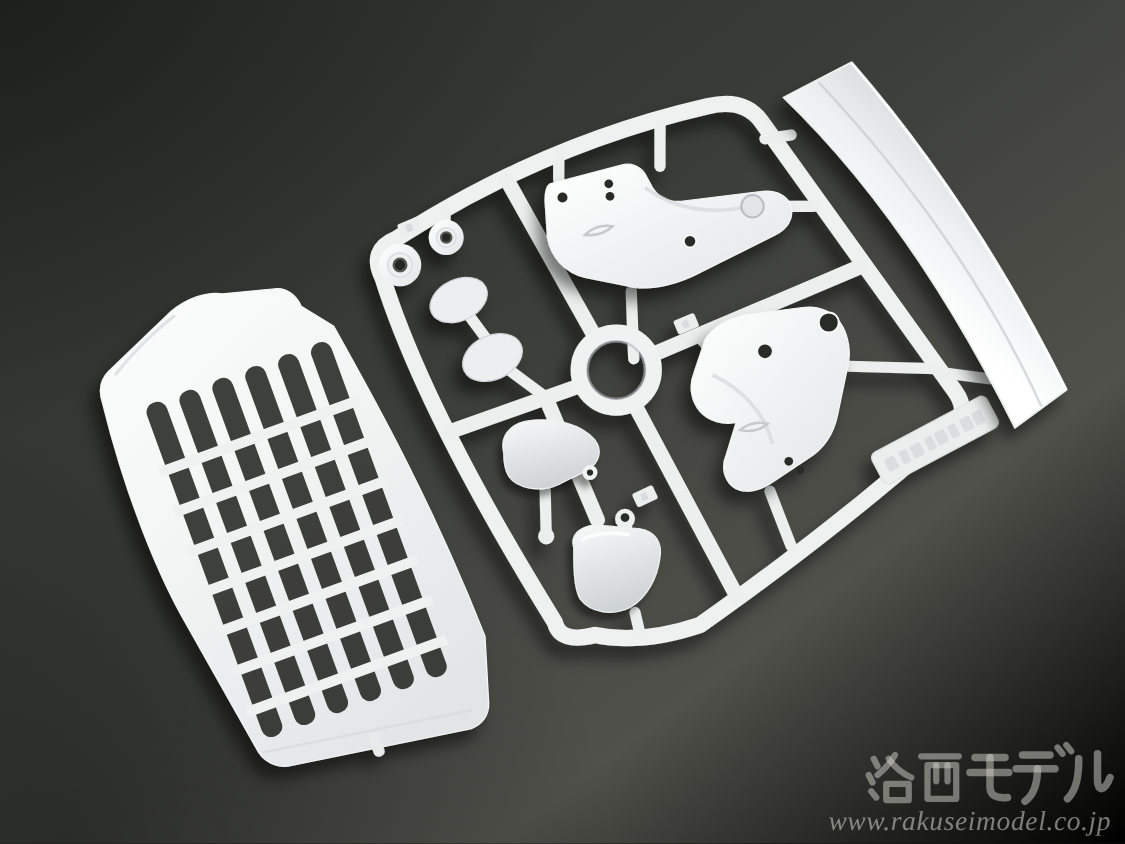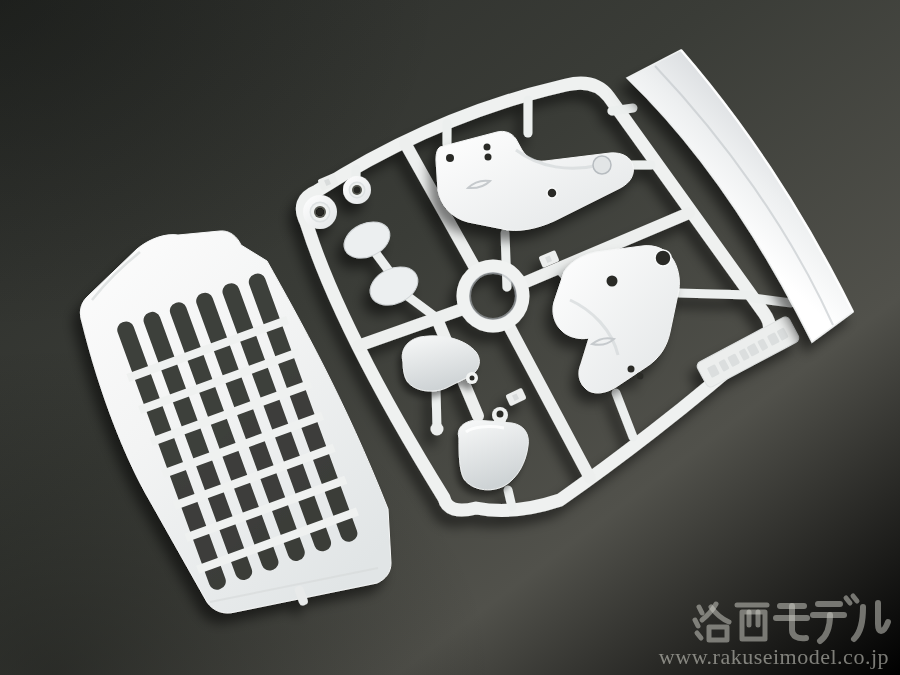--- a/index.html
+++ b/index.html
@@ -1,17 +1,17 @@
 <!DOCTYPE html>
 <html><head>
 <meta charset="utf-8">
 <style>
   html,body{margin:0;padding:0;background:#111;}
   .stage{position:relative;width:900px;height:675px;overflow:hidden;
-         font-family:"Liberation Sans","DejaVu Sans",sans-serif;}
+         font-family:"Liberation Sans","DejaVu Sans",sans-serif;font-style:italic;}
   .stage svg{display:block;}
   .wm-stroke{fill:none;stroke:rgba(206,206,198,0.52);stroke-width:6;
              stroke-linecap:round;stroke-linejoin:round;}
   .wm-stroke-thin{fill:none;stroke:rgba(206,206,198,0.52);stroke-width:5;
              stroke-linecap:round;stroke-linejoin:round;}
   .bar{fill:none;stroke:#edefee;stroke-width:12;stroke-linecap:round;}
   .bar-thin{fill:none;stroke:#ecefee;stroke-width:9;stroke-linecap:round;}
   .hole{fill:#26282                4;}
 </style>
 </head>

